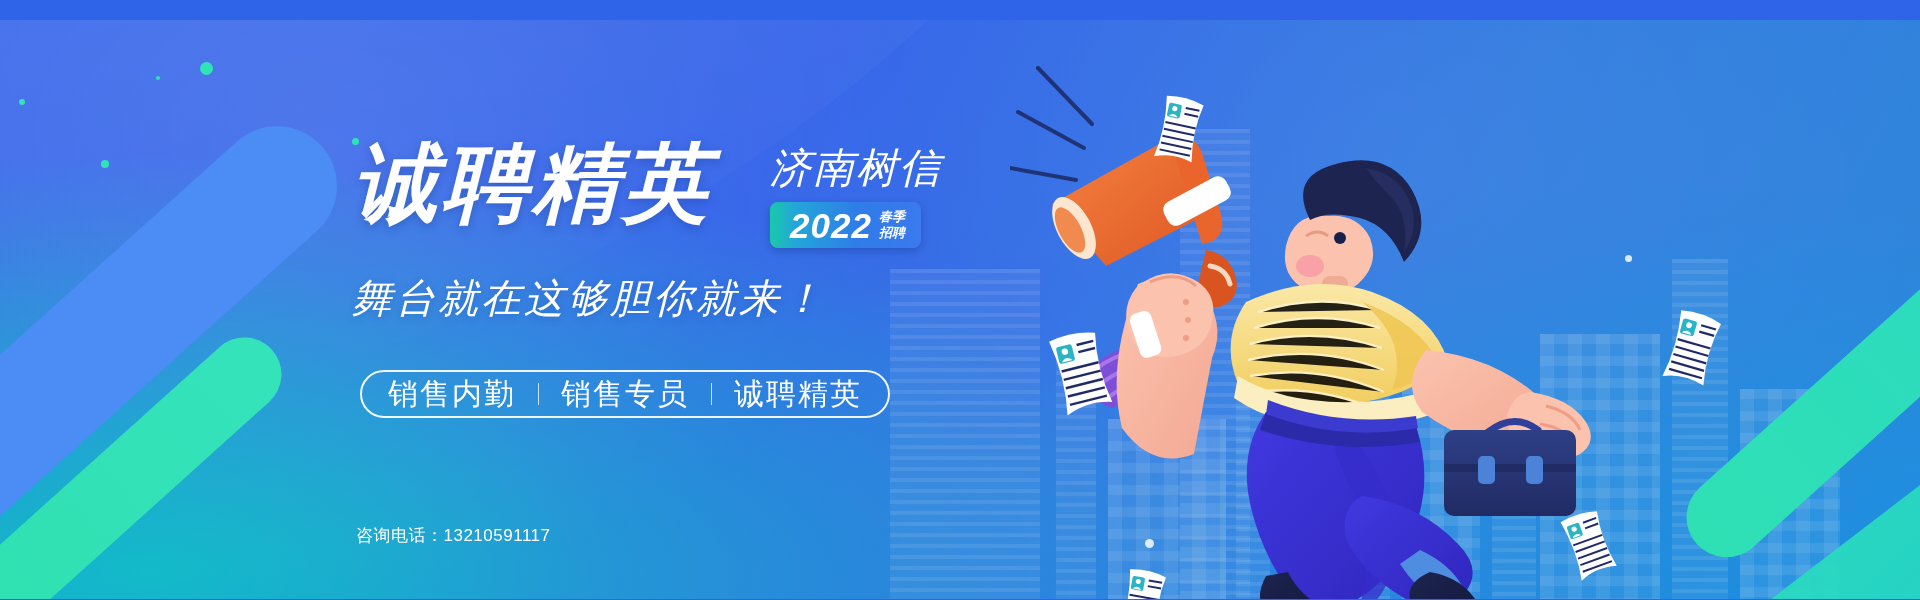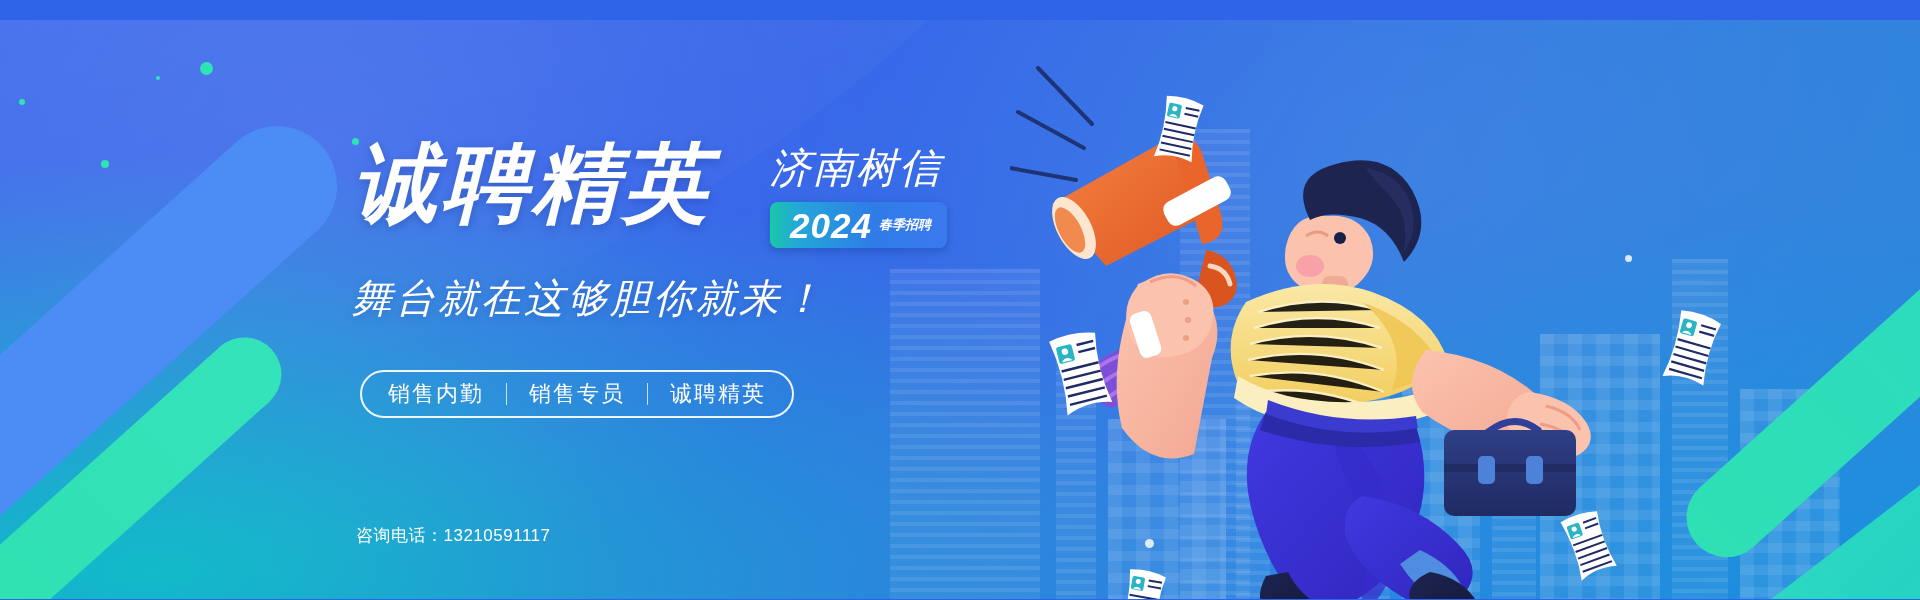--- a/index.html
+++ b/index.html
@@ -76,37 +76,37 @@
     position:relative; margin-top:13px; display:inline-flex; align-items:center;
     height:46px; padding:0 16px 0 20px; border-radius:8px;
     background:linear-gradient(90deg,#19c9a8 0%,#23a7d8 16%,#2f7ce8 58%,#3b79ef 100%);
     box-shadow:0 3px 9px rgba(8,35,105,.28);
   }
   .badge-year{
     font-size:35px; font-weight:bold; color:#fff; font-style:italic;
     letter-spacing:1px; line-height:1;
   }
   .badge-stack{
-    margin-left:7px; display:flex; flex-direction:row; justify-content:center;
+    margin-left:7px; display:flex; flex-direction:column; justify-content:center;
     font-size:13px; color:#fff; font-style:italic; line-height:1.22; font-weight:bold;
   }
 
   .subtitle{
     position:absolute; left:352px; top:258px;
     font-size:40px; color:#fff; font-style:italic; letter-spacing:3px;
     line-height:1; white-space:nowrap; font-weight:normal;
     text-shadow:0 2px 8px rgba(10,40,120,.22);
   }
 
   .pill{
     position:absolute; left:360px; top:350px;
     height:48px; padding:0 26px; border:2px solid rgba(255,255,255,.92);
     border-radius:999px; display:flex; align-items:center; gap:22px;
   }
-  .pill-item{ font-size:22px; color:#fff; letter-spacing:2px; white-space:nowrap; }
+  .pill-item{ font-size:30px; color:#fff; letter-spacing:2px; white-space:nowrap; }
   .pill-sep{ width:1px; height:22px; background:rgba(255,255,255,.75); }
 
   .contact{
     position:absolute; left:356px; top:504px; display:flex; gap:36px;
     font-size:17px; color:#fff; letter-spacing:.5px; white-space:nowrap;
   }
 
   
   .illus{ position:absolute; left:1010px; top:0; width:600px; height:600px; }
 
@@ -370,21 +370,21 @@
 
   <div class="content">
 
     <div class="headline-row">
       <div class="headline">诚聘精英</div>
     </div>
 
     <div class="brandbox">
       <div class="brandname">济南树信</div>
       <div class="badge">
-        <span class="badge-year">2024</span>
+        <span class="badge-year">2022</span>
         <span class="badge-stack">
           <span>春季</span>
           <span>招聘</span>
         </span>
       </div>
     </div>
 
     <div class="subtitle">舞台就在这够胆你就来！</div>
 
     <div class="pill">

